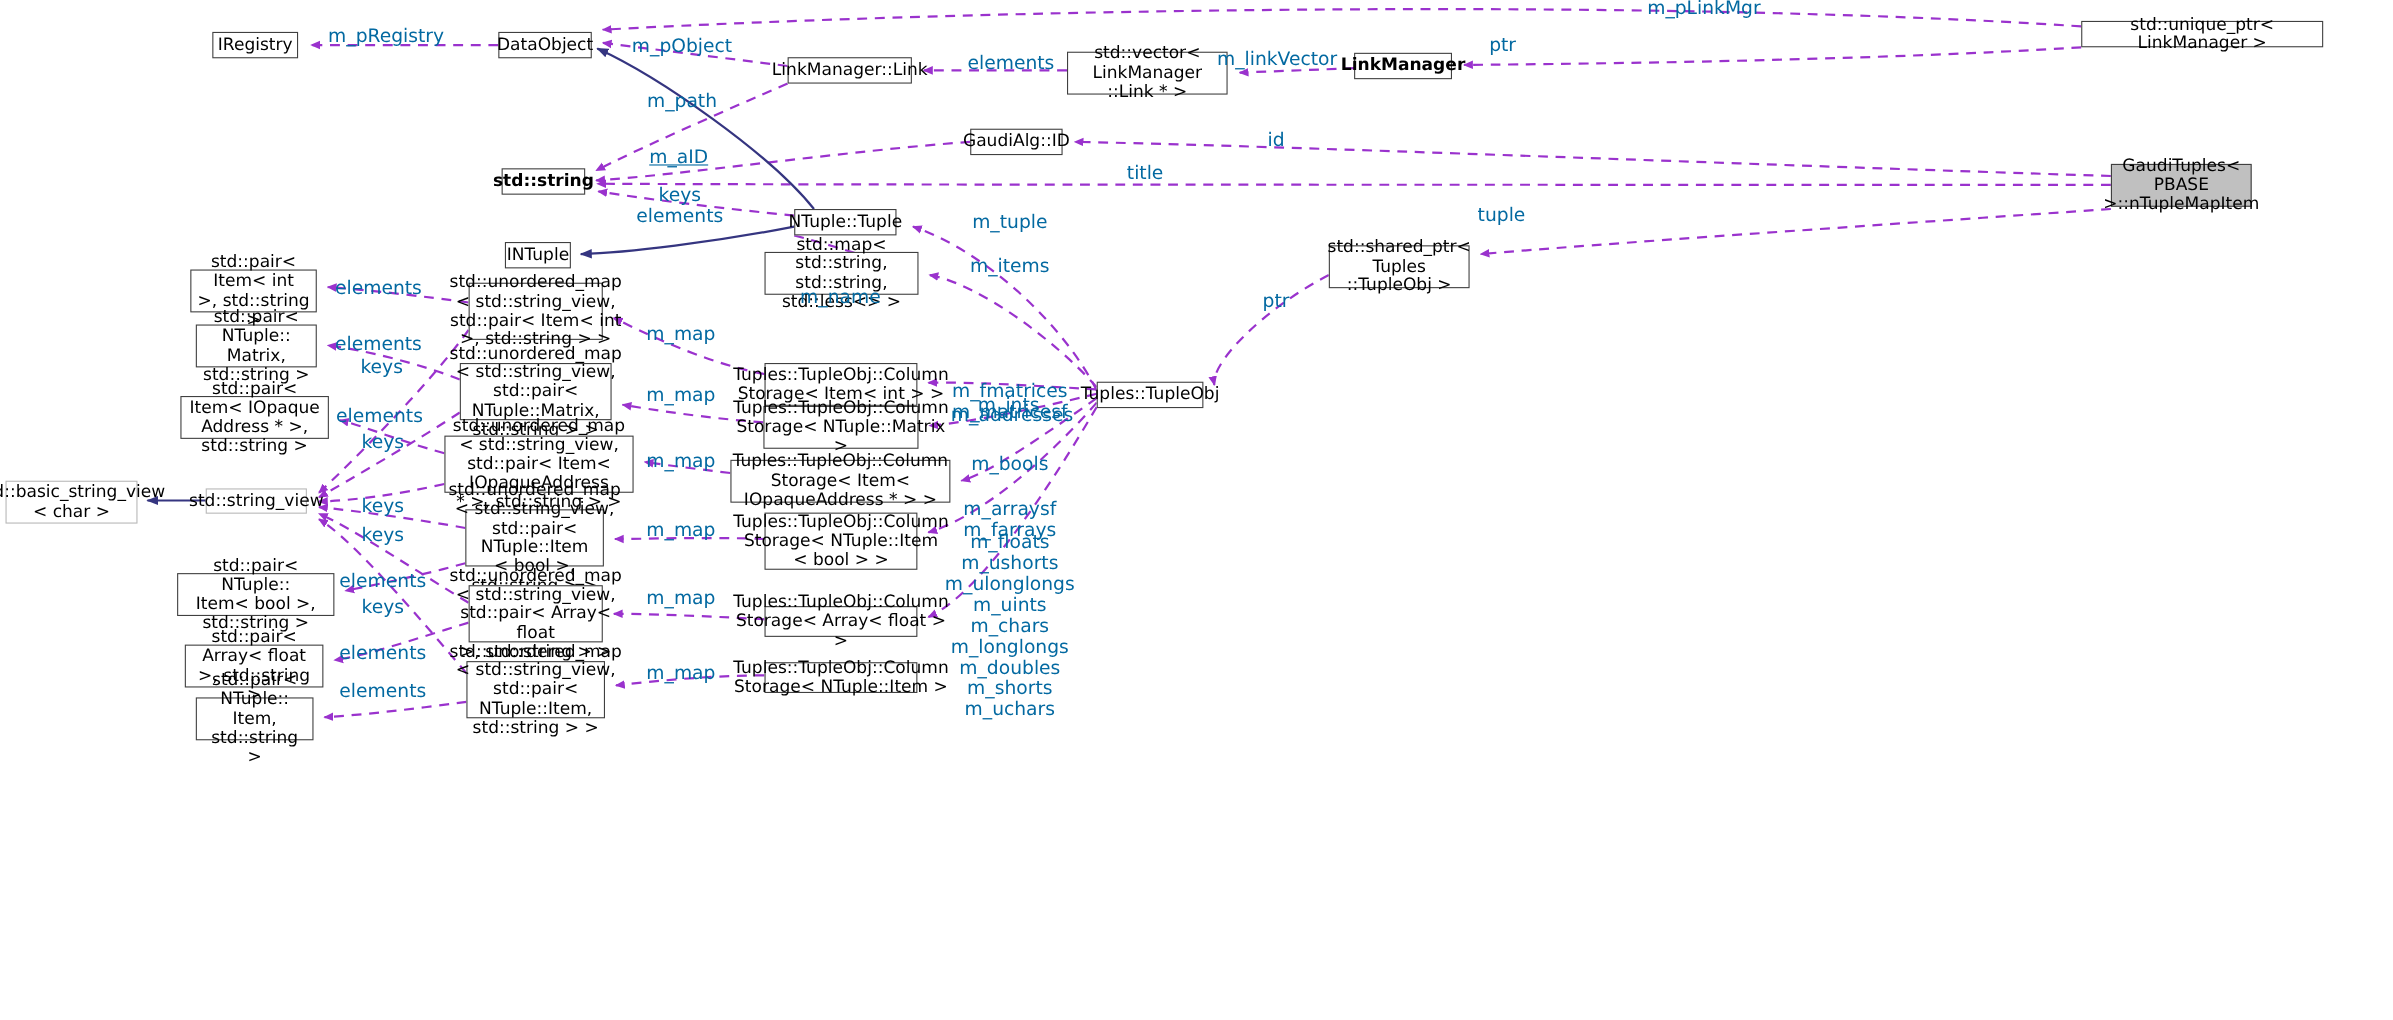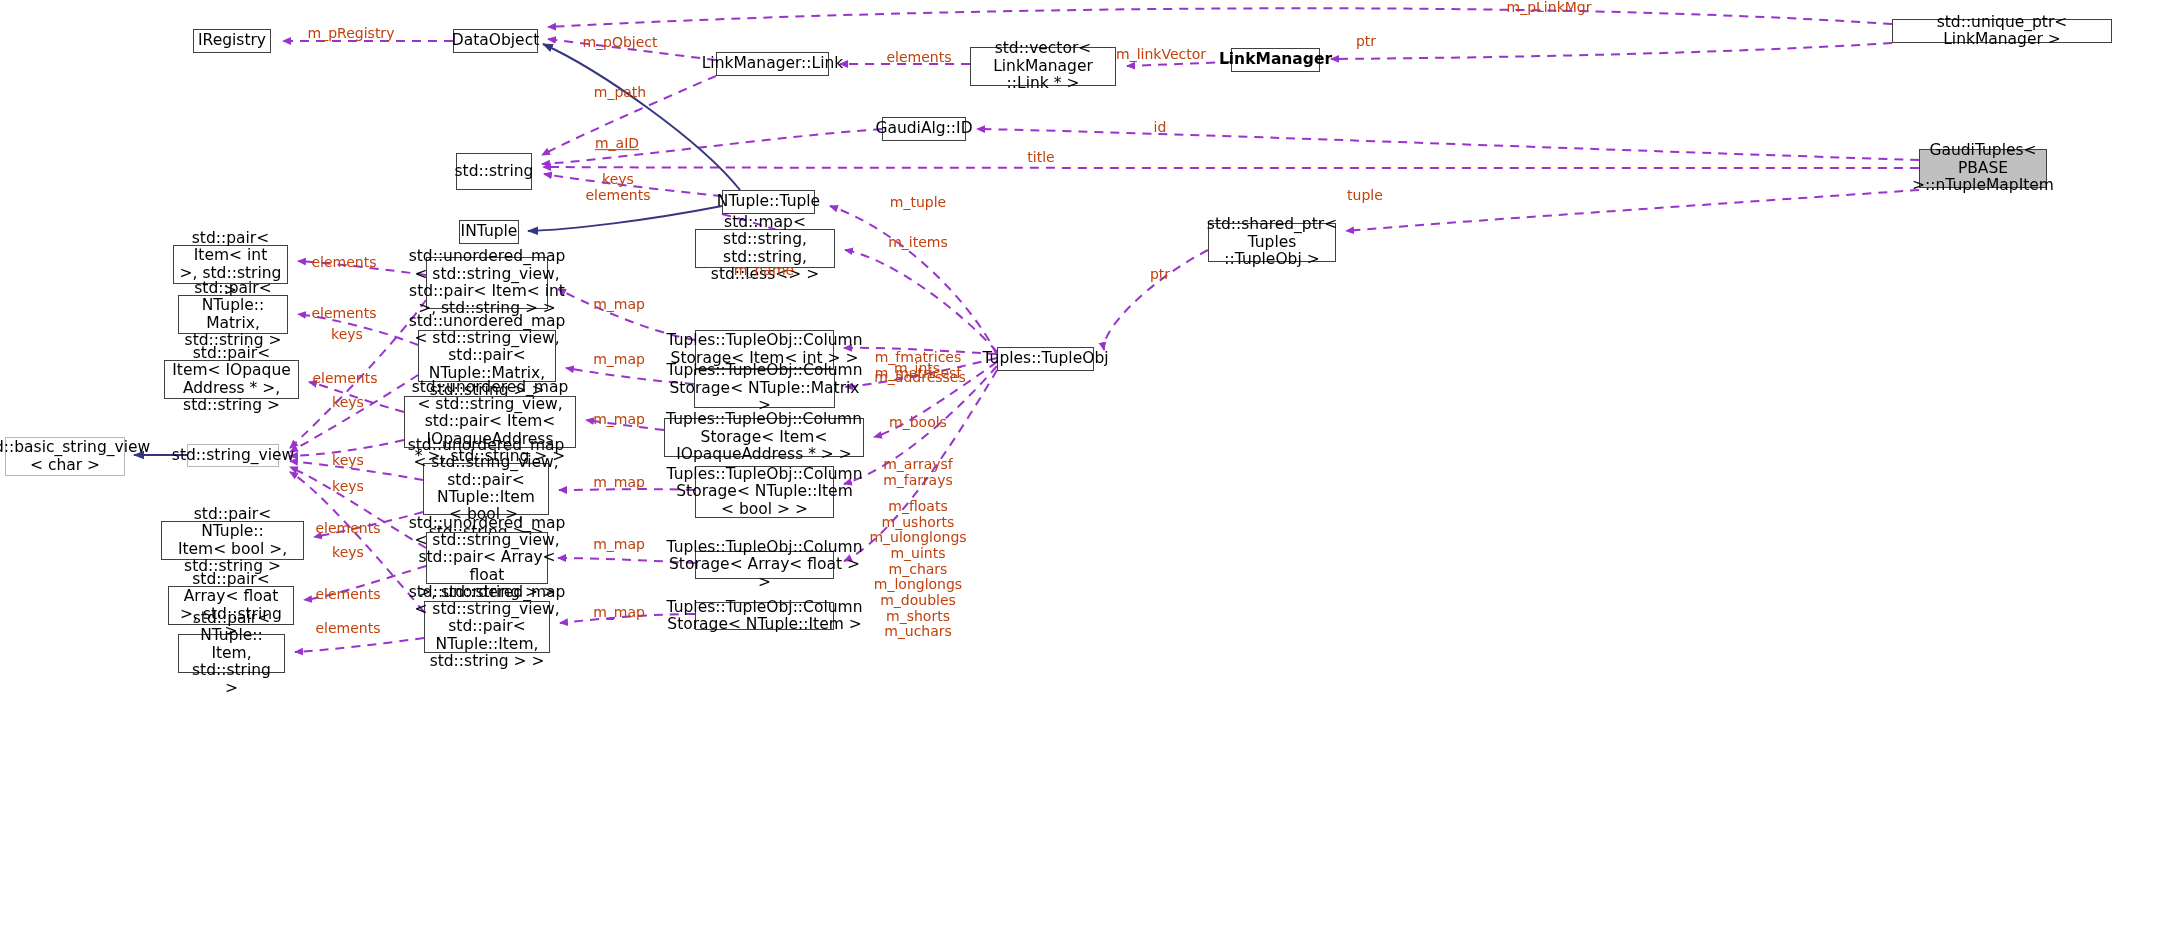--- a/index.html
+++ b/index.html
@@ -4,21 +4,21 @@
 <style>
   html,body{margin:0;padding:0;background:#ffffff;}
   body{font-family:"DejaVu Sans","Liberation Sans",sans-serif;}
   #diagram{position:relative;width:2175px;height:927px;background:#fff;overflow:hidden;}
   #edges{position:absolute;left:0;top:0;width:2175px;height:927px;}
   .node{position:absolute;box-sizing:border-box;border:1px solid #404040;background:#ffffff;
         display:flex;align-items:center;justify-content:center;text-align:center;
         font-size:15.5px;color:#000;line-height:1.12;padding:1px 5px;white-space:pre-line;}
   .node.highlight{background:#c0c0c0;border:1px solid #404040;}
   .node.light{border:1px solid #b8b8b8;}
-  .elabel{position:absolute;font-size:14px;color:#c2410c;white-space:pre-line;text-align:center;
+  .elabel{position:absolute;font-size:17px;color:#0369a1;white-space:pre-line;text-align:center;
           line-height:1.12;transform:translate(-50%,-50%);background:transparent;}
 </style>
 </head>
 <body>
 
 <div id="diagram">
 
   <svg id="edges" viewBox="0 0 2175 927" xmlns="http://www.w3.org/2000/svg">
     <defs>
       <marker id="ah-purple" markerWidth="9" markerHeight="9" refX="8" refY="4.5" orient="auto" markerUnits="userSpaceOnUse">
@@ -119,21 +119,21 @@
   </svg>
 
   <div class="node plain" style="left:193px;top:29px;width:78px;height:24px;">IRegistry</div>
   <div class="node plain" style="left:453px;top:29px;width:85px;height:24px;">DataObject</div>
   <div class="node plain" style="left:716px;top:52px;width:113px;height:24px;">LinkManager::Link</div>
   <div class="node plain" style="left:970px;top:47px;width:146px;height:39px;">std::vector&lt; LinkManager
 ::Link * &gt;</div>
   <div class="node plain" style="left:1231px;top:48px;width:89px;height:24px;font-weight:bold;">LinkManager</div>
   <div class="node plain" style="left:1892px;top:19px;width:220px;height:24px;">std::unique_ptr&lt; LinkManager &gt;</div>
   <div class="node plain" style="left:882px;top:117px;width:84px;height:24px;">GaudiAlg::ID</div>
-  <div class="node plain" style="left:456px;top:153px;width:76px;height:37px;">std::string</div>
+  <div class="node plain" style="left:456px;top:153px;width:76px;height:24px;font-weight:bold;">std::string</div>
   <div class="node highlight" style="left:1919px;top:149px;width:128px;height:39px;">GaudiTuples&lt; PBASE
 &gt;::nTupleMapItem</div>
   <div class="node plain" style="left:722px;top:190px;width:93px;height:24px;">NTuple::Tuple</div>
   <div class="node plain" style="left:459px;top:220px;width:60px;height:24px;">INTuple</div>
   <div class="node plain" style="left:1208px;top:223px;width:128px;height:39px;">std::shared_ptr&lt; Tuples
 ::TupleObj &gt;</div>
   <div class="node plain" style="left:695px;top:229px;width:140px;height:39px;">std::map&lt; std::string,
  std::string, std::less&lt;&gt; &gt;</div>
   <div class="node plain" style="left:173px;top:245px;width:115px;height:39px;">std::pair&lt; Item&lt; int
 &gt;, std::string &gt;</div>

